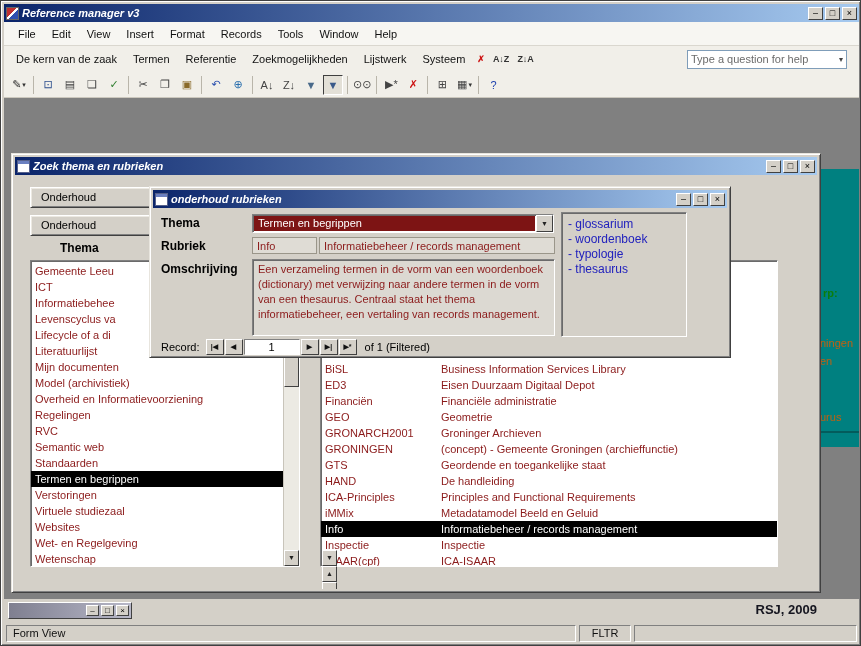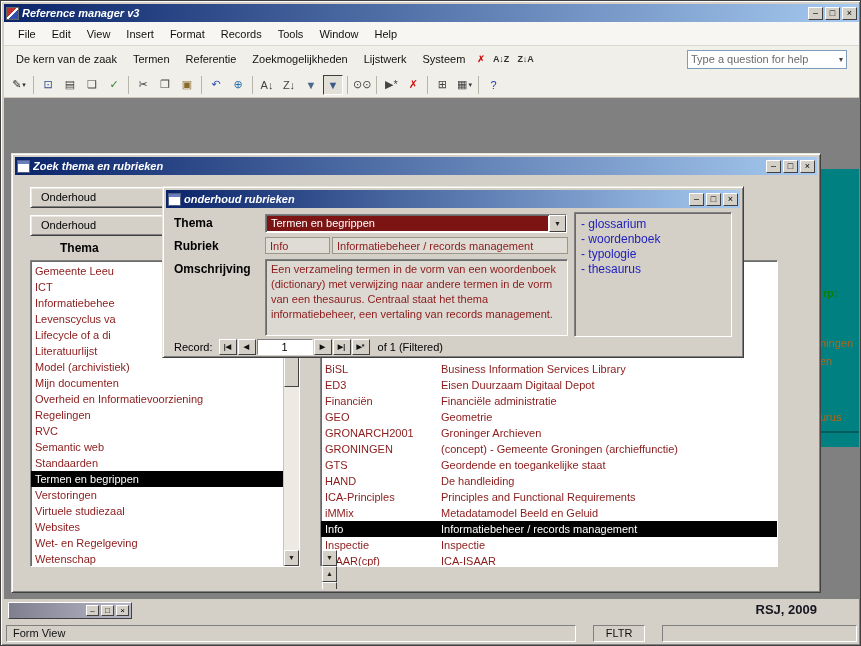--- a/index.html
+++ b/index.html
@@ -77,58 +77,58 @@
 
 .vscroll { width:16px; background:#ECEAE3; border-left:1px solid #c8c4ba; position:relative; flex:none; }
 .sb-btn { position:absolute; left:0; width:15px; height:16px; background:#D4D0C8; border:1px solid;
   border-color:#fff #404040 #404040 #fff; font-size:7px; text-align:center; line-height:14px; color:#222; }
 .sb-btn.up { top:0; } .sb-btn.down { bottom:0; }
 .sb-thumb { position:absolute; left:0; width:15px; background:#D4D0C8; border:1px solid; border-color:#fff #404040 #404040 #fff; }
 .theme-listbox .sb-thumb { top:16px; height:110px; }
 .rubric-listbox .sb-thumb { top:16px; height:140px; }
 
 
-.dialog { position:absolute; left:148px; top:185px; width:582px; height:172px; z-index:30;margin-left:13px; }
+.dialog { position:absolute; left:148px; top:185px; width:582px; height:172px; z-index:30; }
 .dialog-content { position:relative; width:100%; height:calc(100% - 18px); background:#D4D0C8; }
 .dlabel { position:absolute; font-size:12px; font-weight:bold; color:#000; }
 .dlabel.l-thema { left:8px; top:8px; }
 .dlabel.l-rubriek { left:8px; top:31px; }
 .dlabel.l-omschr { left:8px; top:54px; }
 .combo { position:absolute; left:99px; top:6px; width:302px; height:19px; background:#fff; display:flex; }
 .combo-sel { flex:1; background:var(--combo_highlight,#7d1414); color:#fff; font-size:11px; line-height:15px;
   padding-left:4px; margin:1px; white-space:nowrap; overflow:hidden; }
 .combo-btn { width:17px; background:#D4D0C8; border:1px solid; border-color:#fff #404040 #404040 #fff;
   font-size:7px; text-align:center; line-height:15px; color:#222; flex:none; }
 .ffield { position:absolute; font-size:11px; color:var(--record_text,#8b1a1a); background:#DFDCD5;
   border:1px solid #9a968a; padding:2px 4px 0 4px; white-space:nowrap; overflow:hidden; height:17px; }
 .rub-code { left:99px; top:29px; width:65px; }
 .rub-val { left:166px; top:29px; width:236px; }
 .omschr-box { position:absolute; left:99px; top:51px; width:303px; height:77px; background:#DCD9D2;
   font-size:11px; line-height:15px; color:var(--record_text,#8b1a1a); padding:2px 5px; overflow:hidden; }
-.keywords { position:absolute; left:408px; top:4px; width:158px; height:125px; background:#D4D0C8;
+.keywords { position:absolute; left:408px; top:4px; width:126px; height:125px; background:#D4D0C8;
   font-size:12px; line-height:15px; color:var(--keyword_blue,#2121bd); padding:4px 6px; overflow:hidden; }
 .kw { white-space:nowrap; overflow:hidden; }
 .recnav { position:absolute; left:0; top:130px; width:100%; height:18px; display:flex; align-items:center; font-size:11px; color:#000; }
 .recnav .rlabel { margin-left:8px; margin-right:6px; }
 .navgrp { display:flex; gap:1px; }
 .nbtn { width:18px; height:16px; background:#D4D0C8; border:1px solid; border-color:#fff #404040 #404040 #fff;
   font-size:7px; font-weight:bold; text-align:center; line-height:14px; color:#111; }
 .recbox { width:56px; height:16px; background:#fff; border:1px solid; border-color:#808080 #fff #fff #808080;
   font-size:11px; text-align:center; line-height:15px; margin:0 1px; }
 .rsuffix { margin-left:8px; }
 
 
 .bottom-strip { position:absolute; left:3px; top:598px; width:855px; height:23px; background:#D4D0C8; z-index:15; }
 .minimized-window { position:absolute; left:4px; top:3px; width:124px; height:17px;
   background:linear-gradient(90deg,#7f7f90,#b8b8c8); border:1px solid; border-color:#fff #404040 #404040 #fff;
   display:flex; align-items:center; justify-content:flex-end; gap:1px; padding:0 2px; }
 .minimized-window .wbtn { width:13px; height:11px; font-size:8px; line-height:9px; }
 .signature { position:absolute; right:42px; top:3px; font-size:13px; font-weight:bold; color:#15151f; }
 .statusbar { position:absolute; left:3px; top:621px; width:855px; height:22px; background:#D4D0C8;
-  display:flex; align-items:flex-end; gap:17px; padding:2px; z-index:15; }
+  display:flex; align-items:flex-end; gap:3px; padding:2px; z-index:15; }
 .spanel { height:17px; background:#D4D0C8; border:1px solid; border-color:#808080 #fff #fff #808080;
   font-size:11px; line-height:15px; padding:0 6px; color:#111; overflow:hidden; }
 .spanel.mode { width:570px; }
 .spanel.fltr { width:52px; text-align:center; }
 .spanel.fill { flex:1; }
 </style>
 </head>
 <body>
 
 <div class="app">
@@ -279,22 +279,22 @@
         <div class="thema-label">Thema</div>
 
         <div class="listbox sunken theme-listbox">
           <div class="list-items" id="theme-items">
               <div class="li">Gemeente Leeu</div>
               <div class="li">ICT</div>
               <div class="li">Informatiebehee</div>
               <div class="li">Levenscyclus va</div>
               <div class="li">Lifecycle of a di</div>
               <div class="li">Literatuurlijst</div>
+              <div class="li">Mijn documenten</div>
               <div class="li">Model (archivistiek)</div>
-              <div class="li">Mijn documenten</div>
               <div class="li">Overheid en Informatievoorziening</div>
               <div class="li">Regelingen</div>
               <div class="li">RVC</div>
               <div class="li">Semantic web</div>
               <div class="li">Standaarden</div>
               <div class="li sel">Termen en begrippen</div>
               <div class="li">Verstoringen</div>
               <div class="li">Virtuele studiezaal</div>
               <div class="li">Websites</div>
               <div class="li">Wet- en Regelgeving</div>

